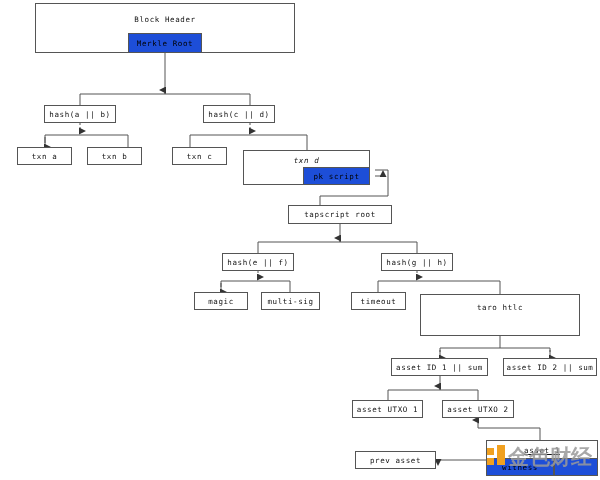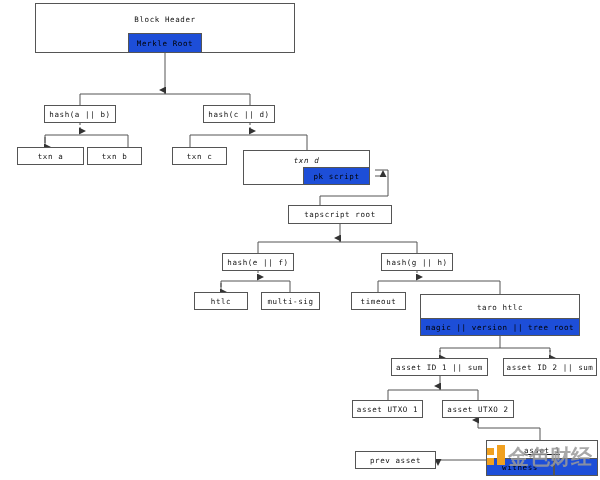--- a/index.html
+++ b/index.html
@@ -147,21 +147,21 @@
     <span>Merkle Root</span>
   </div>
 
   <div class="node" style="left:203px;top:105px;width:72px;height:18px;">
     <span>hash(c || d)</span>
   </div>
   <div class="node" style="left:44px;top:105px;width:72px;height:18px;">
     <span>hash(a || b)</span>
   </div>
 
-  <div class="node" style="left:17px;top:147px;width:67px;height:18px;">
+  <div class="node" style="left:17px;top:147px;width:55px;height:18px;">
     <span>txn a</span>
   </div>
   <div class="node" style="left:87px;top:147px;width:55px;height:18px;">
     <span>txn b</span>
   </div>
   <div class="node" style="left:172px;top:147px;width:55px;height:18px;">
     <span>txn c</span>
   </div>
 
   <div class="node compound" style="left:243px;top:150px;width:127px;height:35px;font-style:italic;">
@@ -176,34 +176,31 @@
   </div>
 
   <div class="node" style="left:222px;top:253px;width:72px;height:18px;">
     <span>hash(e || f)</span>
   </div>
   <div class="node" style="left:381px;top:253px;width:72px;height:18px;">
     <span>hash(g || h)</span>
   </div>
 
   <div class="node" style="left:194px;top:292px;width:54px;height:18px;">
-    <span>htlc</span>
+    <span>magic</span>
   </div>
   <div class="node" style="left:261px;top:292px;width:59px;height:18px;">
     <span>multi-sig</span>
   </div>
   <div class="node" style="left:351px;top:292px;width:55px;height:18px;">
     <span>timeout</span>
   </div>
 
   <div class="node compound" style="left:420px;top:294px;width:160px;height:42px;">
     <div class="ctitle" style="height:24px;">taro htlc</div>
-  </div>
-  <div class="sub" style="left:420px;top:318px;width:160px;height:18px;">
-    <span>magic || version || tree root</span>
   </div>
 
   <div class="node" style="left:391px;top:358px;width:97px;height:18px;text-align:center;">
     <span>asset ID 1 || sum</span>
   </div>
   <div class="node" style="left:503px;top:358px;width:94px;height:18px;">
     <span>asset ID 2 || sum</span>
   </div>
 
   <div class="node" style="left:352px;top:400px;width:71px;height:18px;">

